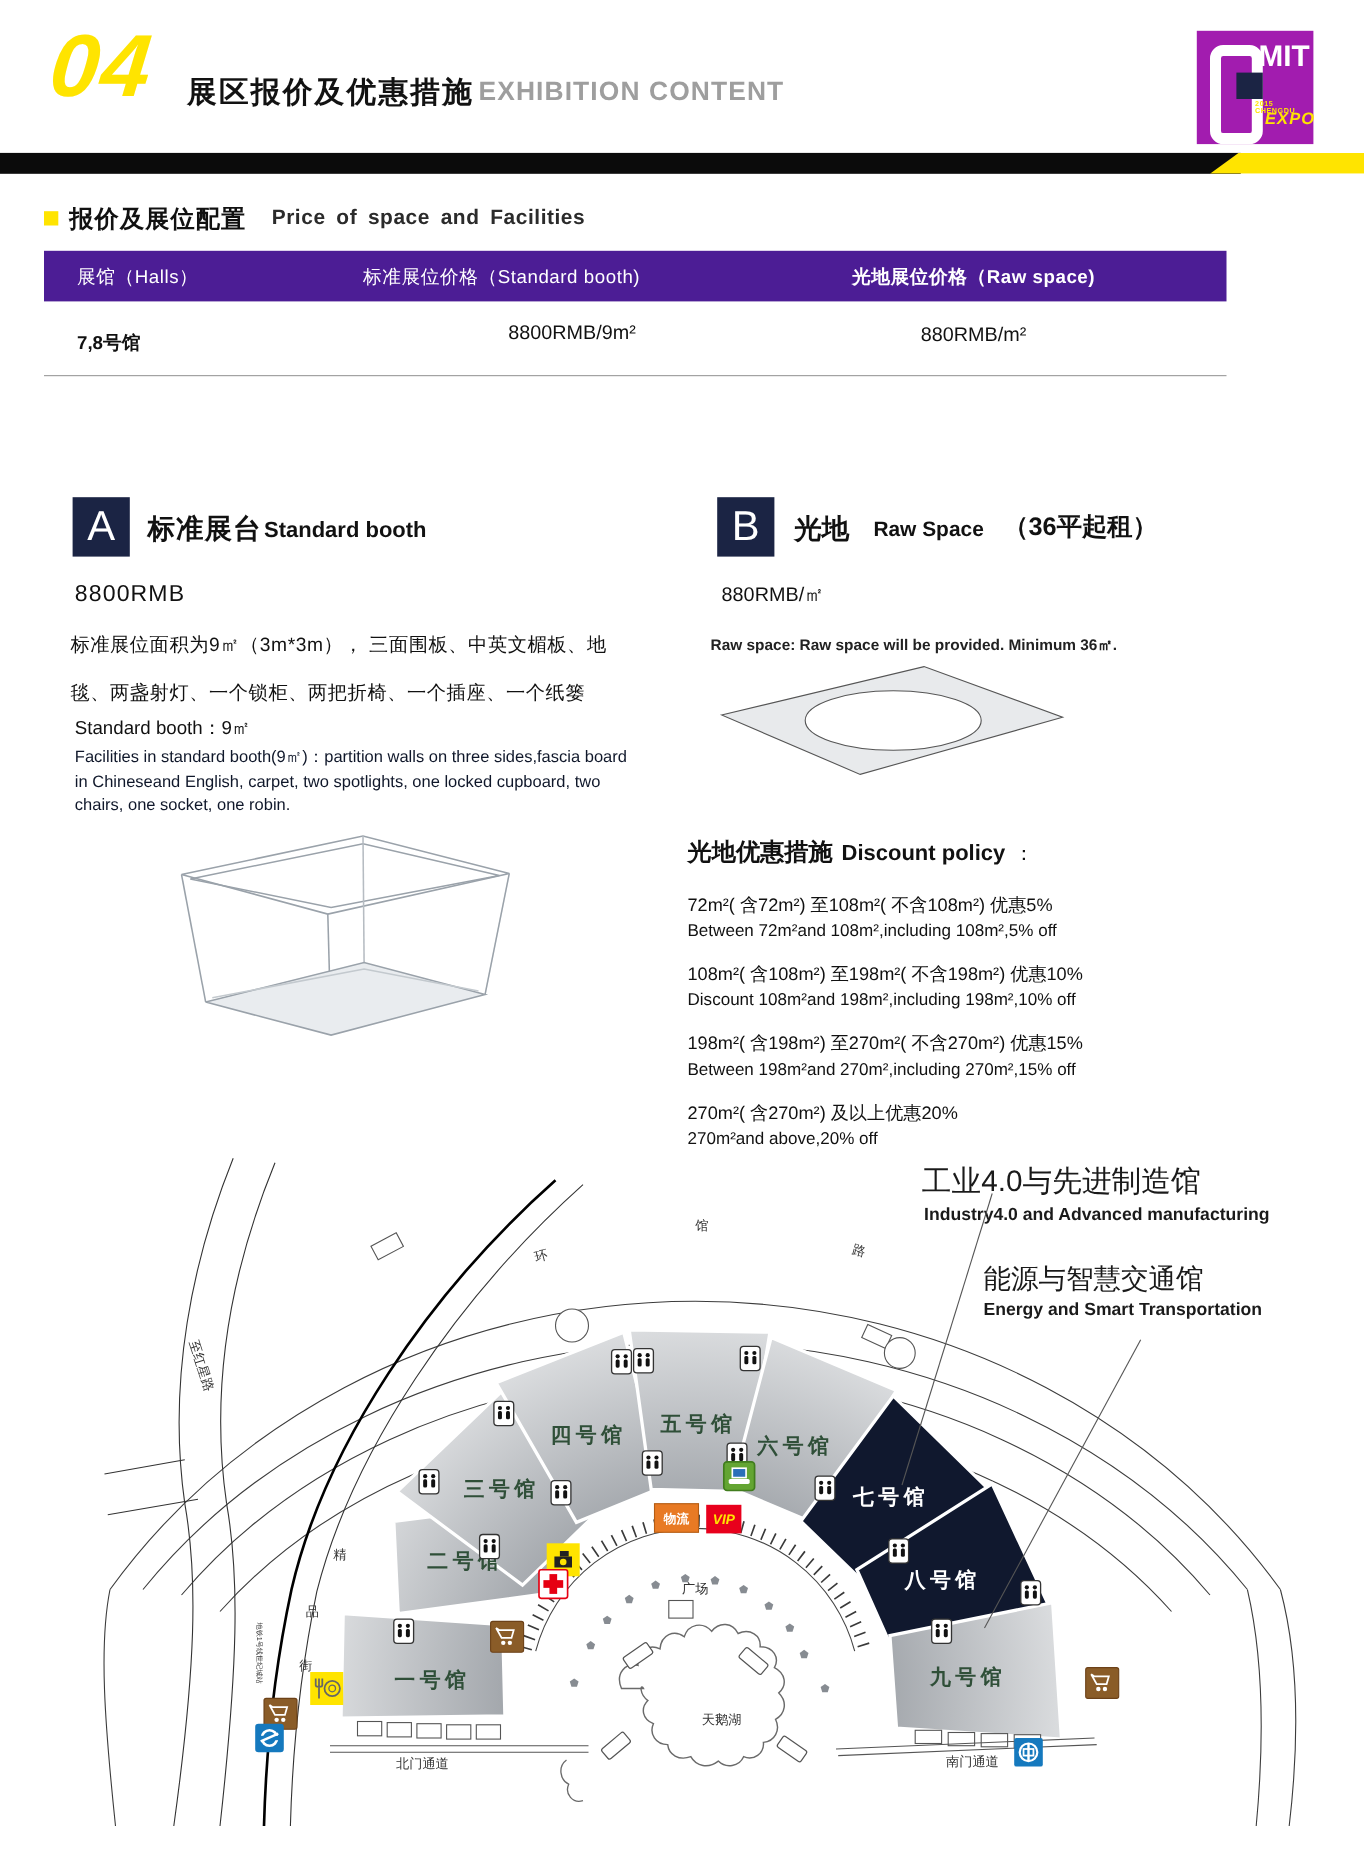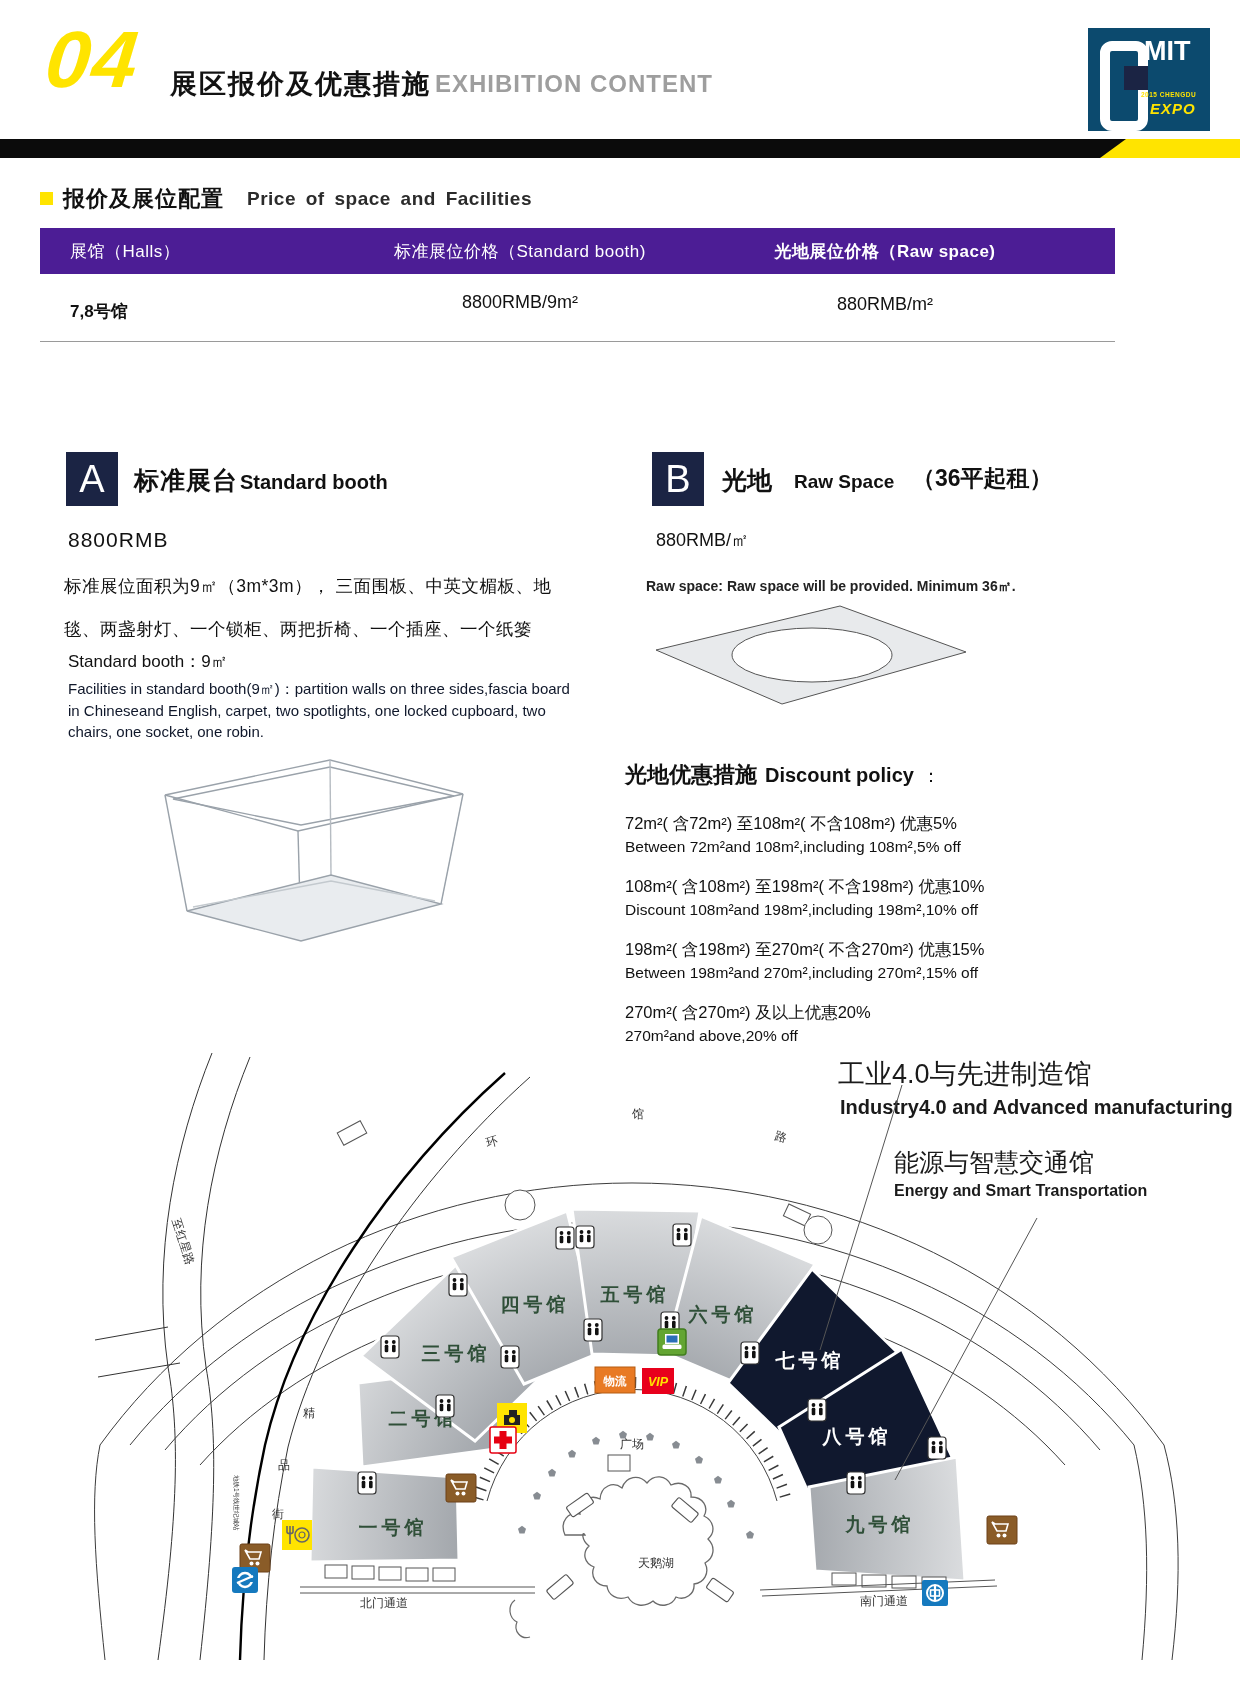--- a/index.html
+++ b/index.html
@@ -4,37 +4,37 @@
 <style>
   html,body{margin:0;padding:0;background:#fff;}
   .page{position:relative;width:1240px;height:1683px;background:#fff;overflow:hidden;
         font-family:"Liberation Sans",sans-serif;color:#111;}
   .abs{position:absolute;}
   
   #num04{left:46px;top:14px;font-size:80px;font-weight:bold;font-style:italic;
          color:#ffe400;letter-spacing:2px;transform:skewX(-6deg);}
   #title-zh{left:170px;top:66px;font-size:27px;font-weight:bold;letter-spacing:2px;color:#121212;}
   #title-en{left:396px;top:70px;font-size:24px;font-weight:bold;letter-spacing:1px;color:#9e9e9e;padding-left:39px;}
-  #logo{left:1088px;top:28px;width:122px;height:103px;background:#0c4a6e;}
+  #logo{left:1088px;top:28px;width:106px;height:103px;background:#a21caf;}
   #logo .c{position:absolute;left:12px;top:13px;width:28px;height:70px;border:10px solid #fff;border-radius:12px;}
   #logo .c-notch{position:absolute;left:36px;top:38px;width:24px;height:24px;background:#1b2444;}
   #logo .mit{position:absolute;left:56px;top:8px;color:#fff;font-size:27px;font-weight:bold;}
   #logo .sub{position:absolute;left:53px;top:63px;color:#ffe400;font-size:6.5px;font-weight:bold;letter-spacing:.5px;}
   #logo .expo{position:absolute;left:62px;top:72px;color:#ffe400;font-size:15px;font-weight:bold;font-style:italic;letter-spacing:1px;}
   #bar-black{left:0;top:139px;width:1128px;height:19px;background:#0b0b0b;}
   #bar-yellow{left:1100px;top:139px;width:140px;height:19px;background:#ffe400;
               clip-path:polygon(26px 0,100% 0,100% 100%,0 100%);}
   
   #bullet{left:40px;top:192px;width:13px;height:13px;background:#ffe400;}
   #sec-h-zh{left:63px;top:184px;font-size:22px;font-weight:bold;letter-spacing:1px;}
   #sec-h-en{left:247px;top:188px;font-size:19px;font-weight:bold;color:#2b2b2b;letter-spacing:.5px;word-spacing:4px;}
   
   #thead{left:40px;top:228px;width:1075px;height:46px;background:#4c1d95;}
   .th{position:absolute;top:12px;color:#fff;font-size:17px;letter-spacing:.5px;}
-  .th1{left:30px;} .th2{left:290px;width:380px;text-align:center;} .th3{left:680px;width:330px;text-align:center;font-weight:bold;}
+  .th1{left:30px;} .th2{left:290px;width:380px;} .th3{left:680px;width:330px;text-align:center;font-weight:bold;}
   #trow{left:40px;top:278px;width:1075px;height:60px;}
   .td{position:absolute;font-size:17px;color:#111;}
   .td1{left:30px;top:22px;font-weight:bold;}
   .td2{left:290px;top:14px;width:380px;text-align:center;font-size:18px;}
   .td3{left:680px;top:16px;width:330px;text-align:center;font-size:18px;}
   #trule{left:40px;top:341px;width:1075px;height:0;border-top:1.5px solid #9a9a9a;}
   
   .badge{width:52px;height:54px;background:#1b2444;color:#fff;font-size:38px;
          display:flex;align-items:center;justify-content:center;font-weight:normal;}
   #badgeA{left:66px;top:452px;} #badgeB{left:652px;top:452px;}
@@ -52,21 +52,21 @@
   
   #disc-h{left:625px;top:760px;font-size:22px;font-weight:bold;display:flex;gap:8px;align-items:baseline;}
   #disc-h .en{font-size:20px;}
   #disc-h .colon{font-weight:normal;font-size:18px;}
   #tiers{left:625px;top:812px;}
   .tier{margin-bottom:17px;}
   .tier .zh{font-size:16.5px;line-height:23px;}
   .tier .en{font-size:15.5px;line-height:23px;}
   
   #co1-zh{left:838px;top:1056px;font-size:27px;color:#1a1a1a;}
-  #co1-en{left:840px;top:1096px;font-size:20px;font-weight:bold;color:#1a1a1a;}
+  #co1-en{left:840px;top:1096px;font-size:16px;font-weight:bold;color:#1a1a1a;}
   #co2-zh{left:894px;top:1146px;font-size:25px;color:#1a1a1a;}
   #co2-en{left:894px;top:1182px;font-size:16px;font-weight:bold;color:#1a1a1a;}
   svg text{font-family:"Liberation Sans",sans-serif;}
   .hall-label{font-family:"Liberation Serif",serif;font-weight:bold;font-size:19px;letter-spacing:4px;}
   .road-label{font-size:12px;fill:#333;}
 </style>
 </head>
 <body>
 
 <div class="page">

